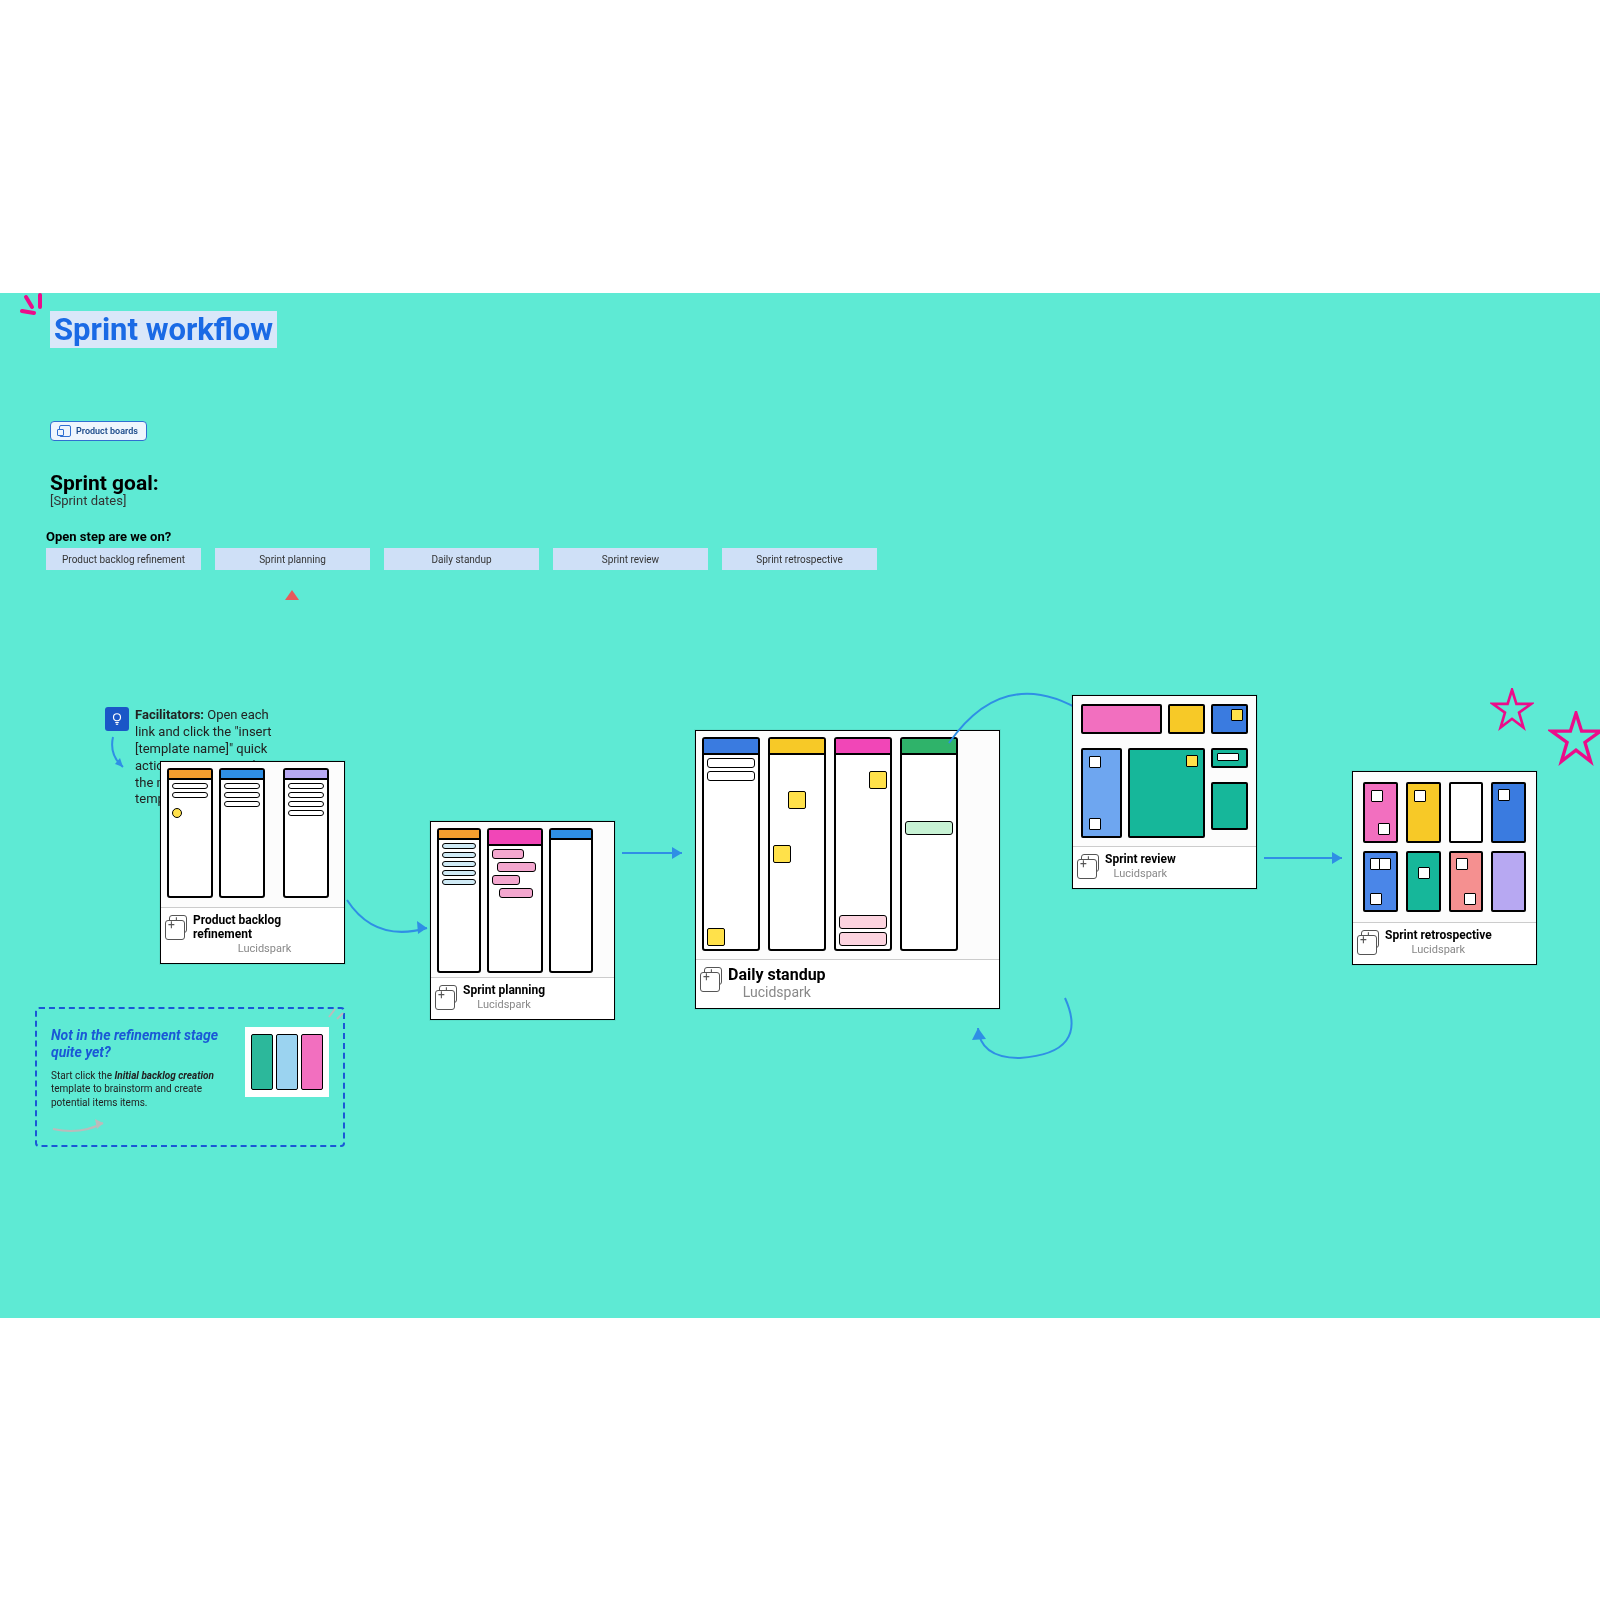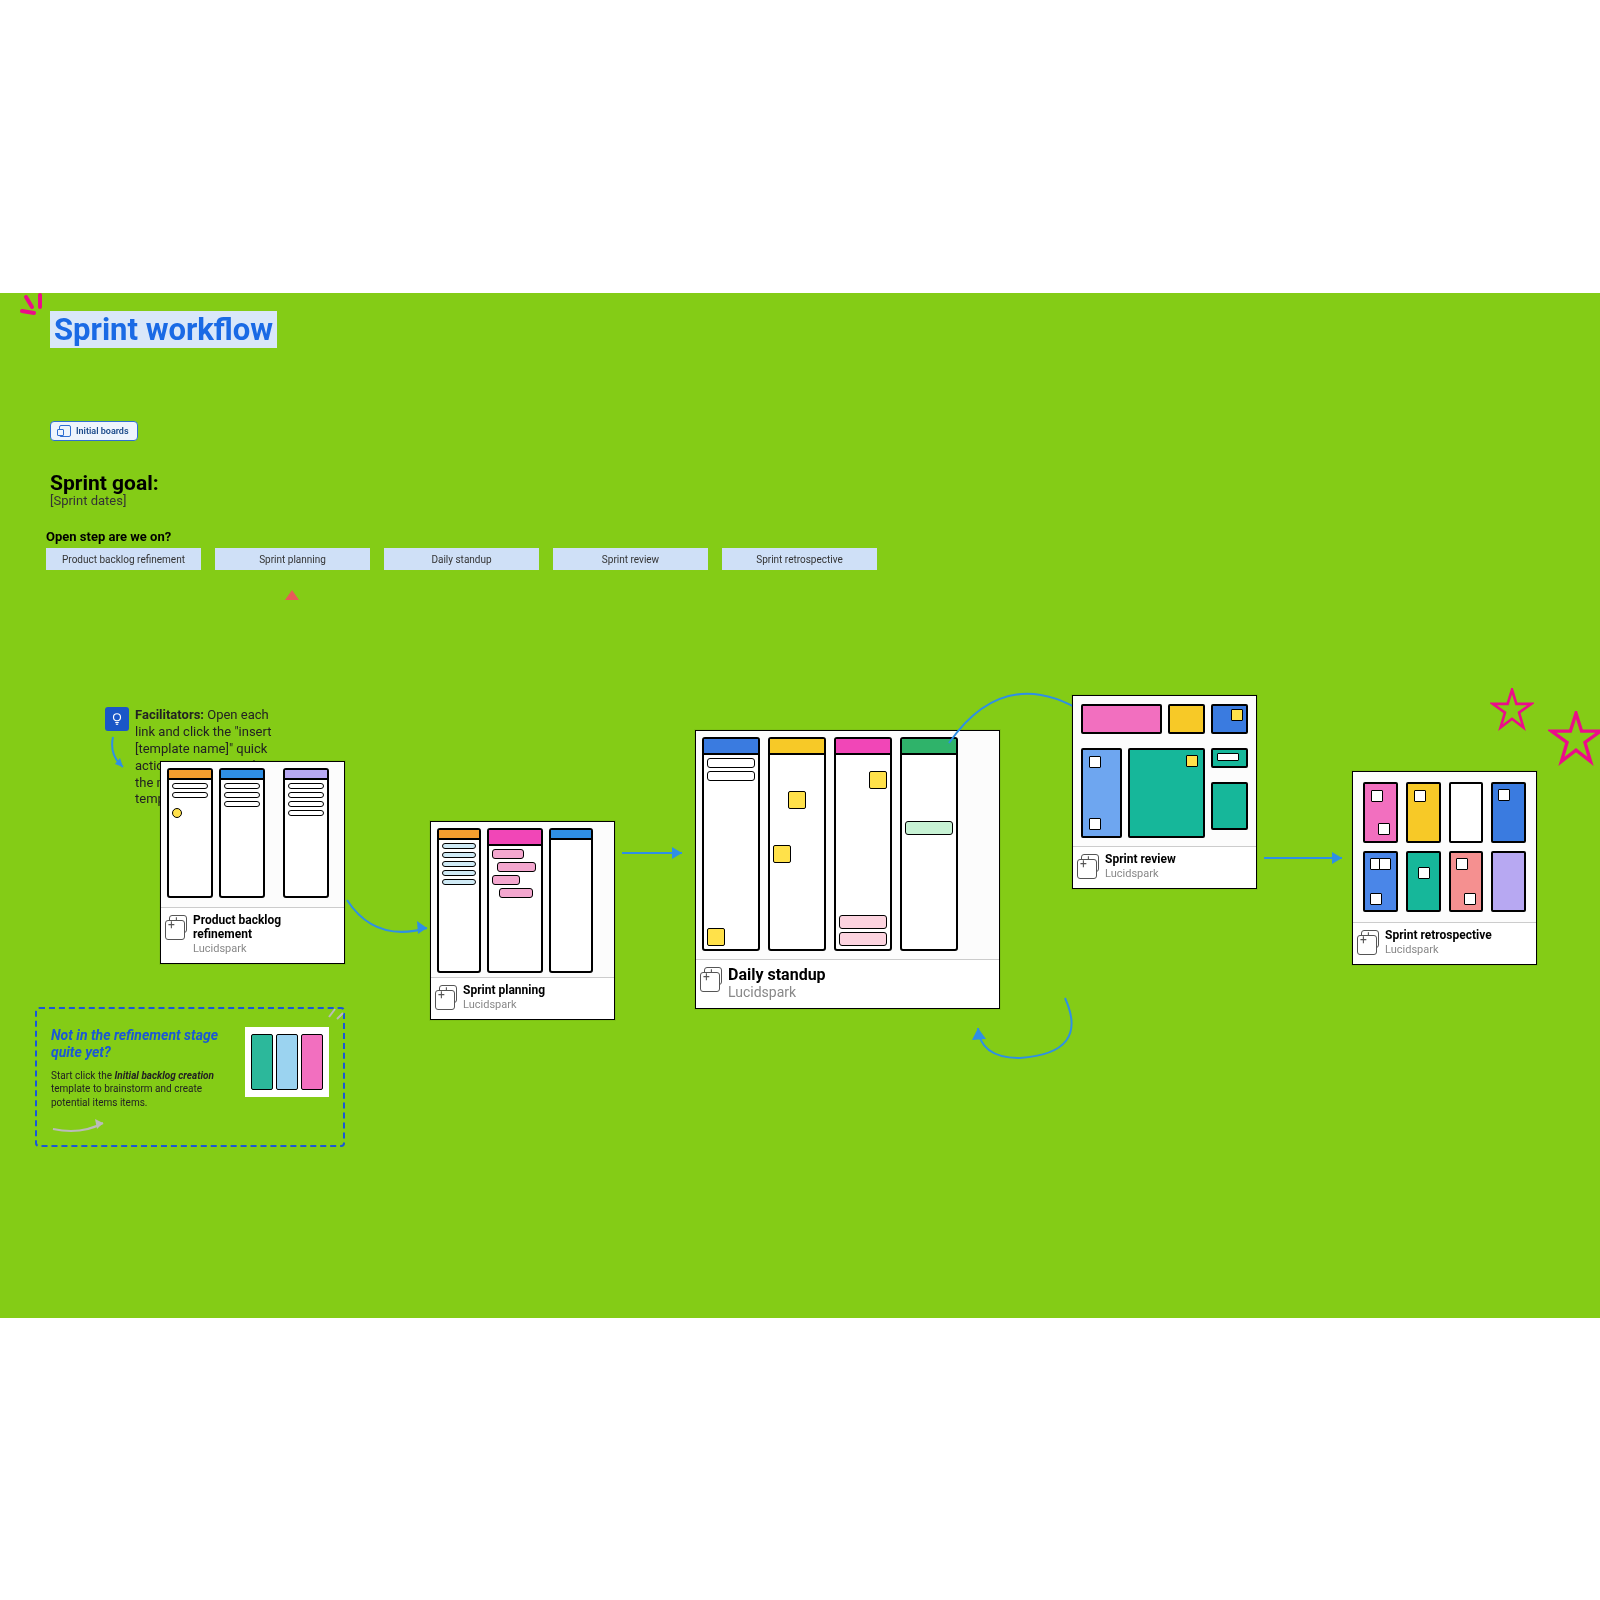--- a/index.html
+++ b/index.html
@@ -9,21 +9,21 @@
     width: 1600px;
     height: 1600px;
     overflow: hidden;
   }
   .canvas {
     position: absolute;
     left: 0;
     top: 293px;
     width: 1600px;
     height: 1025px;
-    background: #84cc16;
+    background: #5eead4;
   }
   .burst {
     position: absolute;
     left: 20px; top: 0px;
     color: #ec0c8a; font-weight: 900;
   }
   .burst svg { width: 34px; height: 28px; }
   .title {
     position: absolute;
     left: 50px; top: 18px;
@@ -114,21 +114,21 @@
   }
   .card .footer .ficon {
     width: 18px; height: 18px; border: 1.5px solid #555; border-radius: 3px;
     position: relative; flex-shrink:0; margin-top:1px;
   }
   .card .footer .ficon::before { content:"+"; position:absolute; left:3px; top:-2px; font-size:12px; color:#555;}
   .card .footer .ficon::after { content:""; position:absolute; width:18px; height:18px; border:1.5px solid #555; border-radius:3px; left:-5px; top:4px; background:#fff;}
   .card .footer .ficon .plus{ position:absolute; left:-2px; top:2px; font-size:12px; color:#555; z-index:2;}
   .card .footer .ft { display:flex; flex-direction:column; }
   .card .footer .ft .name { font-weight:700; font-size: 12px; line-height:1.15;}
-  .card .footer .ft .sub { font-size: 11px; color:#888; }
+  .card .footer .ft .sub { font-size: 11px; color:#888;text-align:center; }
   .card.daily .footer .ft .name { font-size: 16px; }
   .card.daily .footer .ft .sub { font-size: 14px; }
 
   
   .helpbox {
     position: absolute;
     border: 2px dashed #1a57d6;
     border-radius: 4px;
     padding: 18px 14px 14px 14px;
     width: 310px; height: 140px;
@@ -175,21 +175,21 @@
           <line x1="20" y1="2" x2="20" y2="14"></line>
           <line x1="2" y1="18" x2="14" y2="20"></line>
         </g>
       </svg>
   </div>
 
   <h1 class="title">Sprint workflow</h1>
 
   <div class="breakout-btn">
     <span class="icn"></span>
-    <span>Initial boards</span>
+    <span>Product boards</span>
   </div>
 
   <div class="goal-h">Sprint goal:</div>
   <div class="goal-sub">[Sprint dates]</div>
 
   <div class="step-h">Open step are we on?</div>
   <div class="steps">
     <div class="step">Product backlog refinement</div>
     <div class="step">Sprint planning</div>
     <div class="step">Daily standup</div>

